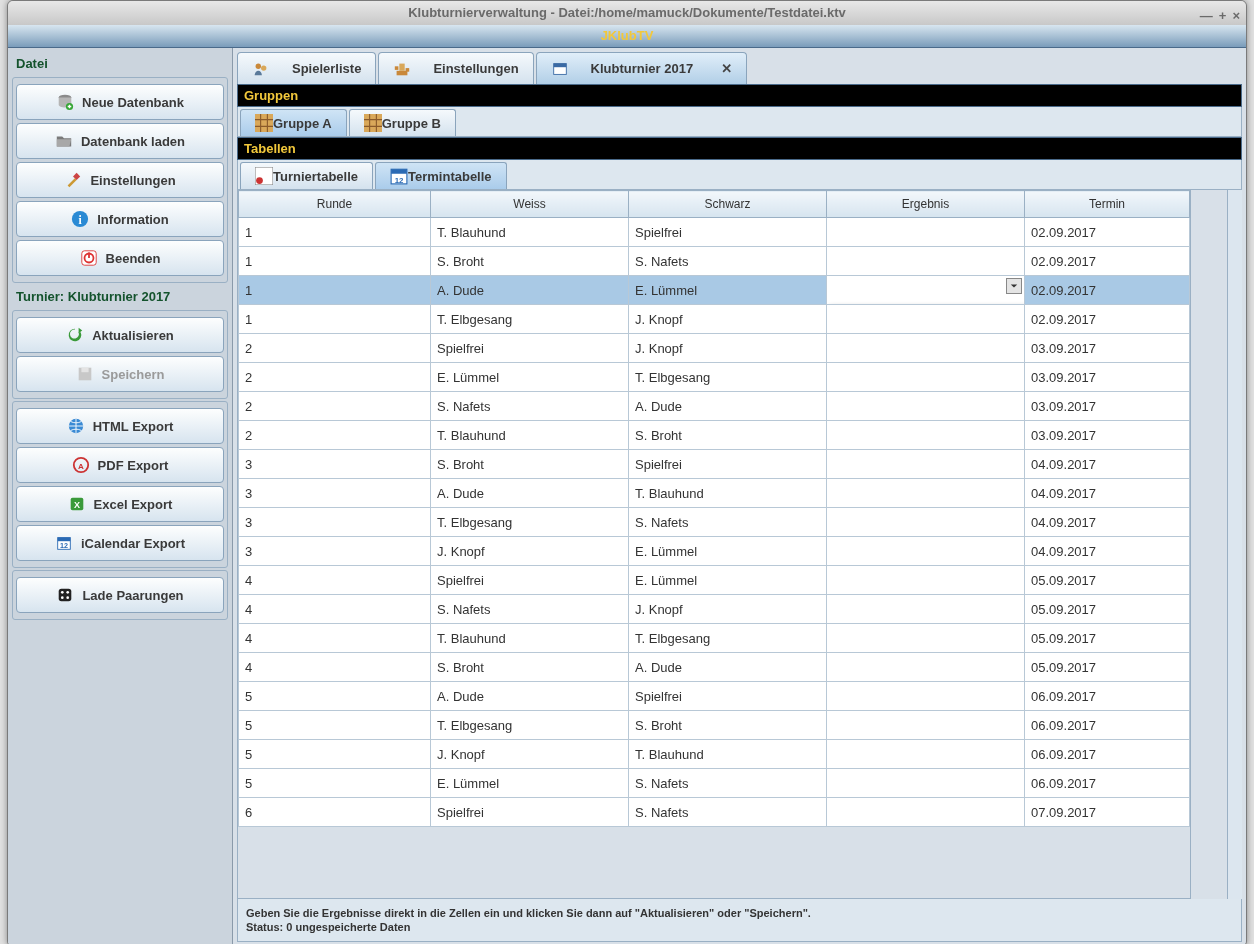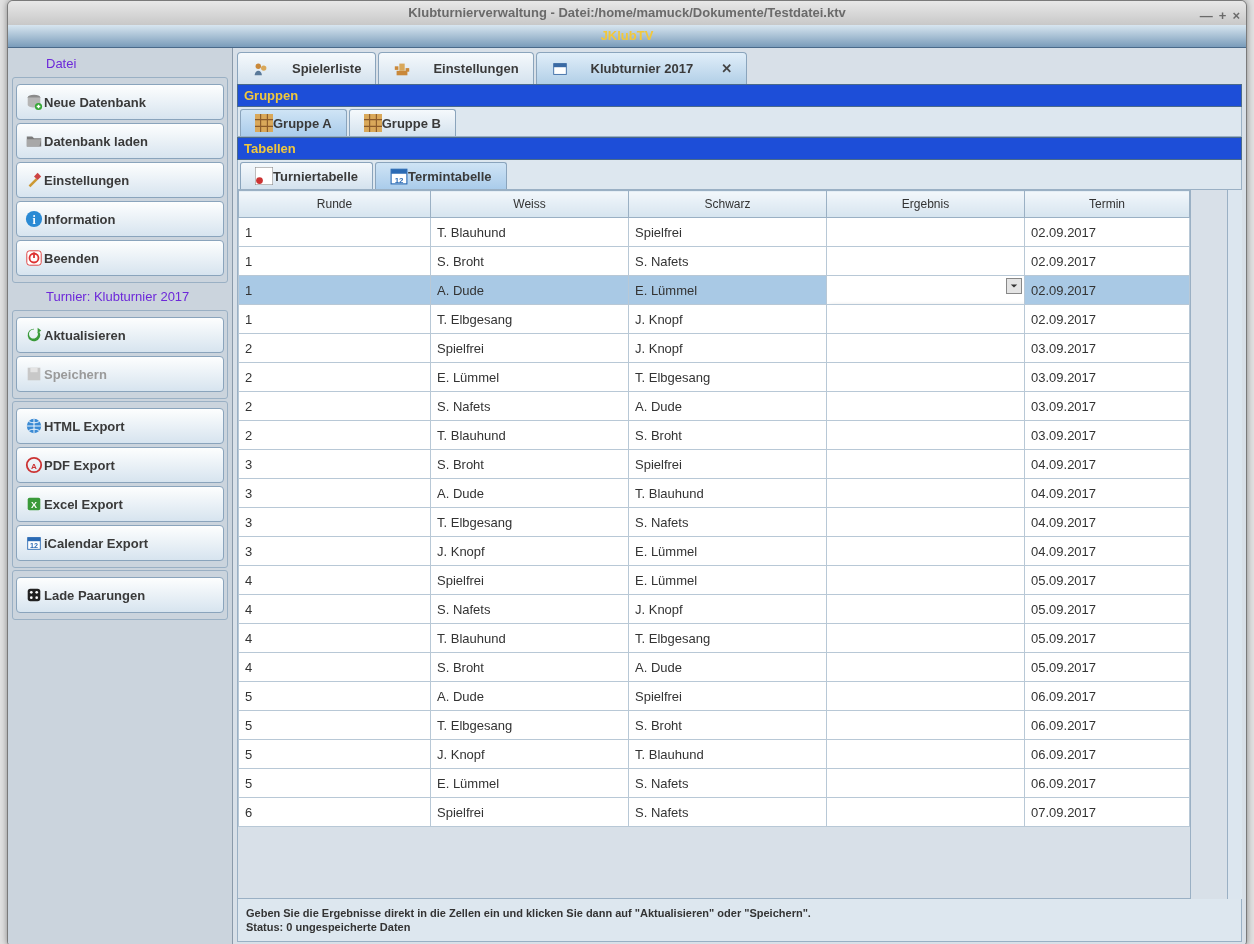--- a/index.html
+++ b/index.html
@@ -22,50 +22,50 @@
     text-align:center;height:22px;line-height:22px;font-size:13px;
     border-bottom:1px solid #4a6a8a;
   }
   .main{display:flex;height:898px;background:#d8e0e8;}
   
   .sidebar{
     width:216px;flex:0 0 216px;background:#cbd4dd;padding:4px;
     border-right:1px solid #8a9aaa;
   }
   .side-section-title{
-    color:#6d28d9;font-weight:normal;padding:4px 4px;background:transparent;
+    color:#14532d;font-weight:bold;padding:4px 4px;background:transparent;
     font-size:13px;
-    margin-left:30px;
   }
   .side-box{
     background:transparent;border:1px solid #9ab0c4;border-radius:3px;
     padding:3px;margin:2px 0;
   }
   .side-btn{
-    display:flex;align-items:center;gap:1px;height:34px;
+    display:flex;align-items:center;gap:8px;height:34px;
     background:linear-gradient(#fdfefe,#d7e4ef);
     border:1px solid #8aa4bc;border-radius:4px;margin:3px 0;
     padding:0 8px;font-weight:bold;color:#3a3a3a;cursor:pointer;
     font-size:13px;
+    justify-content:center;
   }
   .side-btn.disabled{color:#9a9a9a;}
   .icon{display:inline-flex;width:18px;height:18px;align-items:center;justify-content:center;}
   
   .content{flex:1;padding:4px;display:flex;flex-direction:column;}
   .tabbar{display:flex;height:32px;gap:0;}
   .tab{
     display:flex;align-items:center;gap:22px;padding:0 14px;
     background:linear-gradient(#f5f9fc,#d4e2ee);border:1px solid #8aa4bc;
     border-bottom:none;border-radius:4px 4px 0 0;margin-right:2px;
     font-weight:bold;color:#3a3a3a;font-size:13px;cursor:pointer;
   }
   .tab.active{background:linear-gradient(#e0eef9,#b2cfe7);}
   .tab .close{margin-left:6px;font-weight:bold;color:#444;}
   .section-label{
-    background:#1d4ed8;color:#f2c83b;font-weight:bold;padding:3px 6px;
+    background:#000000;color:#f2c83b;font-weight:bold;padding:3px 6px;
     border:1px solid #4a6a8a;
   }
   .inner-tabbar{display:flex;padding:2px 2px 0 2px;background:#dde7ef;border:1px solid #9ab0c4;border-top:none;}
   .inner-tab{
     display:flex;align-items:center;gap:0;padding:4px 14px;
     background:linear-gradient(#f5f9fc,#d4e2ee);border:1px solid #8aa4bc;
     border-bottom:none;border-radius:3px 3px 0 0;margin-right:2px;
     font-weight:bold;color:#3a3a3a;font-size:13px;cursor:pointer;
   }
   .inner-tab.active{background:linear-gradient(#cfe4f5,#aacceb);}

